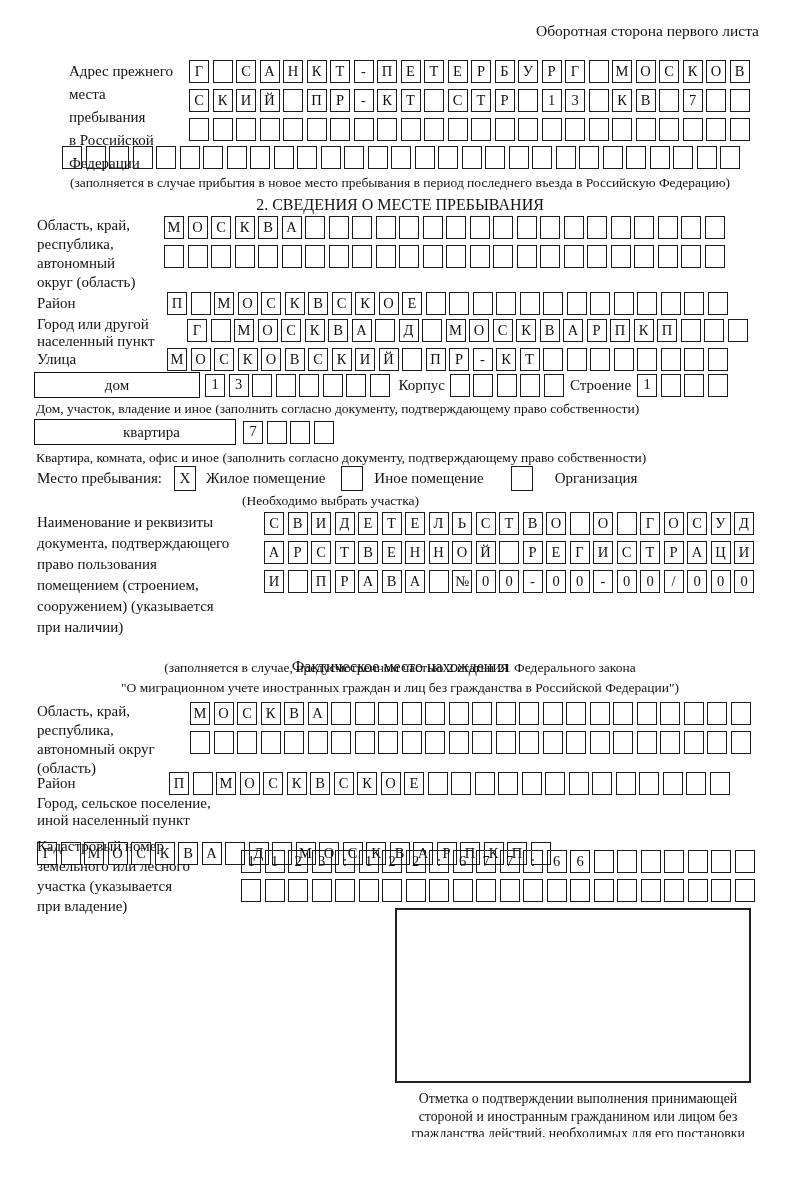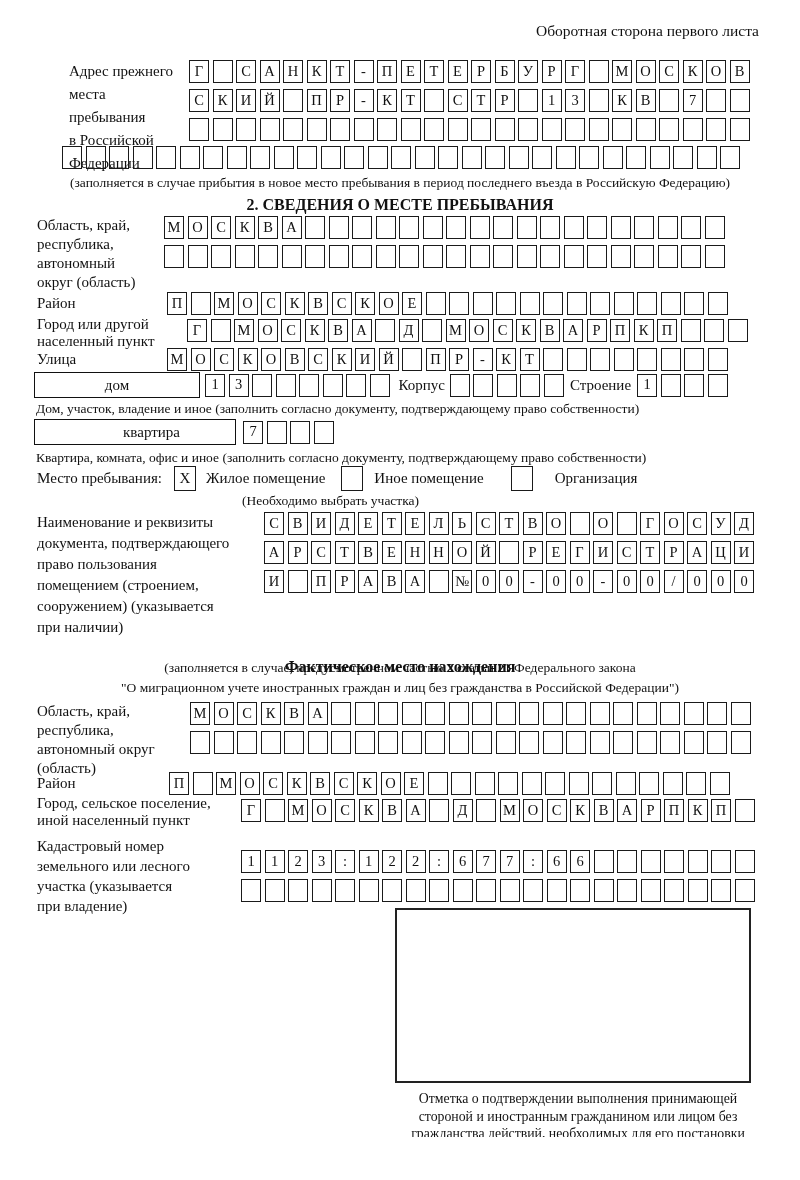--- a/index.html
+++ b/index.html
@@ -2,21 +2,21 @@
 <html><head>
 <meta charset="utf-8">
 <style>
   html,body{margin:0;padding:0;background:#fff;}
   .page{
     position:relative;width:800px;height:1137px;background:#fff;overflow:hidden;
     font-family:"Liberation Serif","DejaVu Serif",serif;color:#111;
   }
   .abs{position:absolute;}
   .corner{top:22px;right:41px;font-size:15.5px;}
-  .title{width:100%;text-align:center;font-weight:bold;font-size:16px;}
+  .title{width:100%;text-align:center;font-weight:normal;font-size:16px;}
   .note{font-size:13.5px;}
   .center{width:100%;text-align:center;}
   .field{display:flex;align-items:flex-start;gap:9px;}
   .label{font-size:15px;white-space:pre-line;flex:none;}
   .lh23{line-height:23px}.lh21{line-height:21px}.lh19{line-height:19px}.lh17{line-height:17px}.lh20{line-height:20px}
   .w143{width:143px}.w118{width:118px}.w121{width:121px}.w141{width:141px}.w218{width:218px}
   .w144{width:144px}.w123{width:123px}.w195{width:195px}
   .ind{padding-left:32px;box-sizing:border-box;}
   .cellrow{display:flex;gap:3.5px;flex:none;}
   .rows>.cellrow{margin-bottom:6px;}
@@ -539,21 +539,21 @@
         <div class="box"></div>
         <div class="box"></div>
         <div class="box"></div>
         <div class="box"></div>
         <div class="box"></div>
         <div class="box"></div>
         <div class="box"></div>
       </div>
   </div>
 
-  <div class="abs field" style="top:795px;left:37px;">
+  <div class="abs field" style="top:795px;left:37px;flex-direction:column;">
     <div class="label lh17 w195">Город, сельское поселение,
 иной населенный пункт</div>
     <div class="cellrow" style="margin-top:4px;">
         <div class="box">Г</div>
         <div class="box"></div>
         <div class="box">М</div>
         <div class="box">О</div>
         <div class="box">С</div>
         <div class="box">К</div>
         <div class="box">В</div>

